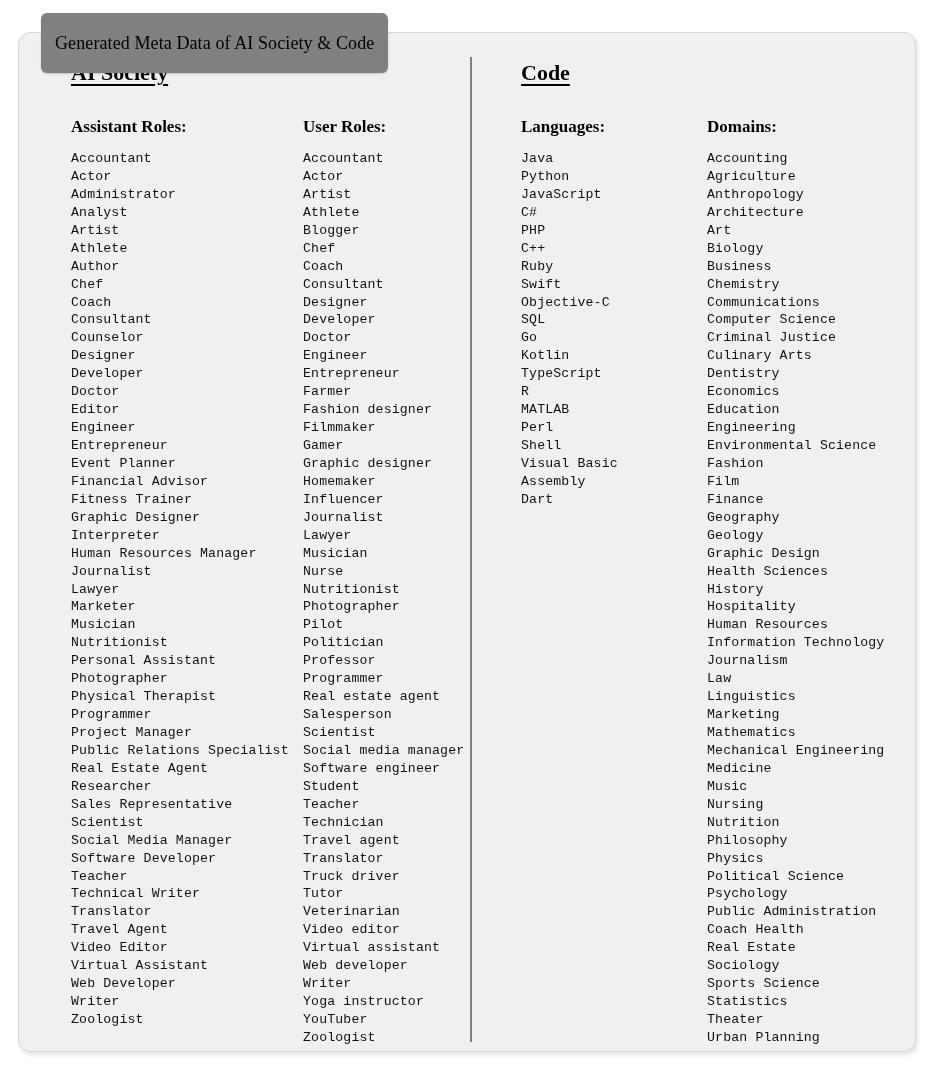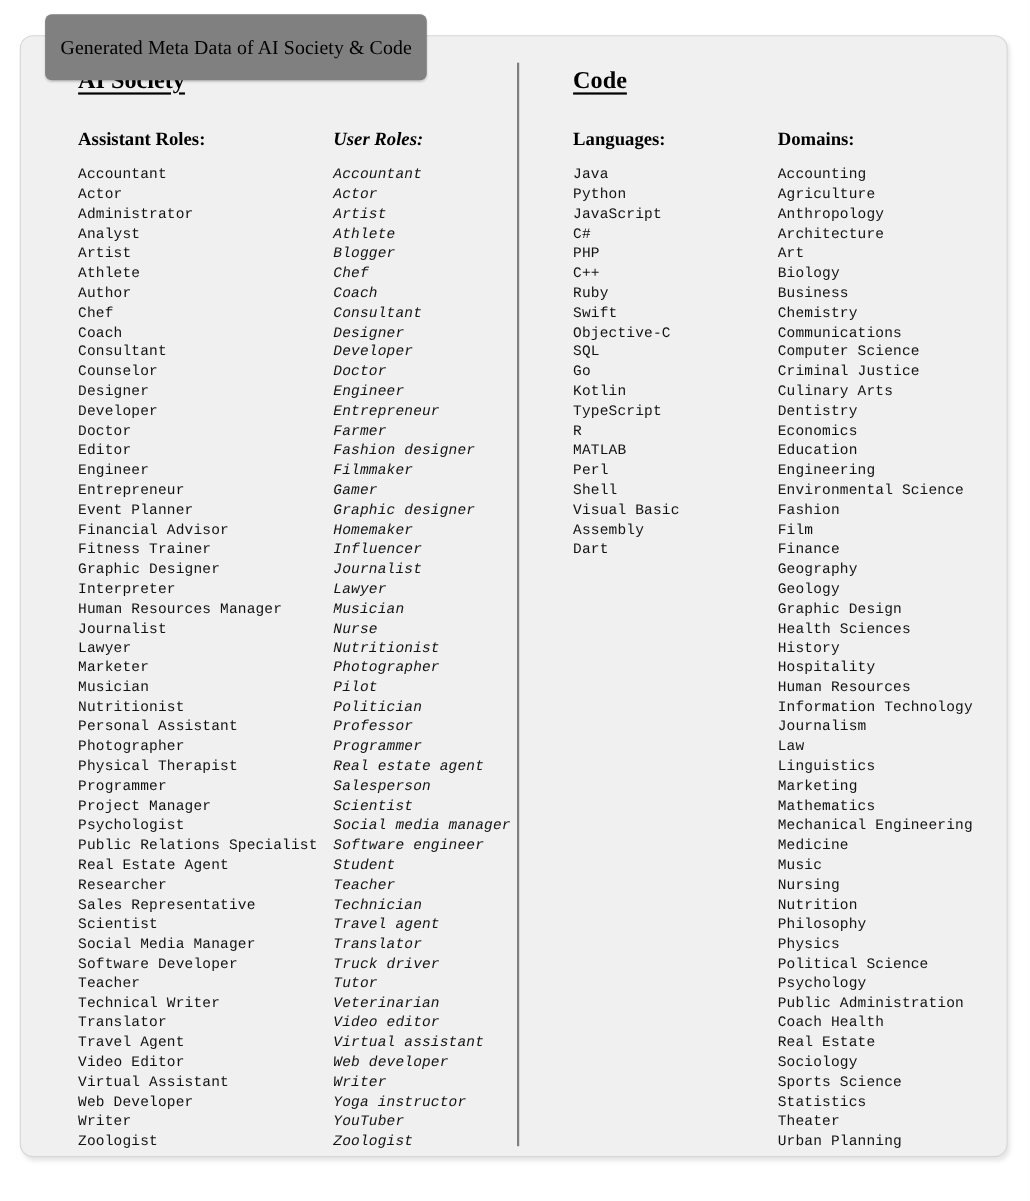--- a/index.html
+++ b/index.html
@@ -84,21 +84,21 @@
     margin: 0;
     padding: 0;
     line-height: 26px;
   }
 
   .columns {
     display: flex;
     margin-top: 31px;
   }
   .society-cols .col:first-child { width: 232px; }
-  .society-cols .col:last-child  { width: 178px; font-style: italic; }
+  .society-cols .col:last-child  { width: 178px; }
   .code-cols .col:first-child    { width: 186px; }
   .code-cols .col:last-child     { width: 214px; }
 
   .col-header {
     font-family: "Liberation Serif", serif;
     font-weight: bold;
     font-size: 17px;
     color: #000000;
     line-height: 20px;
     margin-bottom: 13px;
@@ -166,21 +166,20 @@
             <li>Journalist</li>
             <li>Lawyer</li>
             <li>Marketer</li>
             <li>Musician</li>
             <li>Nutritionist</li>
             <li>Personal Assistant</li>
             <li>Photographer</li>
             <li>Physical Therapist</li>
             <li>Programmer</li>
             <li>Project Manager</li>
-            <li>Psychologist</li>
             <li>Public Relations Specialist</li>
             <li>Real Estate Agent</li>
             <li>Researcher</li>
             <li>Sales Representative</li>
             <li>Scientist</li>
             <li>Social Media Manager</li>
             <li>Software Developer</li>
             <li>Teacher</li>
             <li>Technical Writer</li>
             <li>Translator</li>

